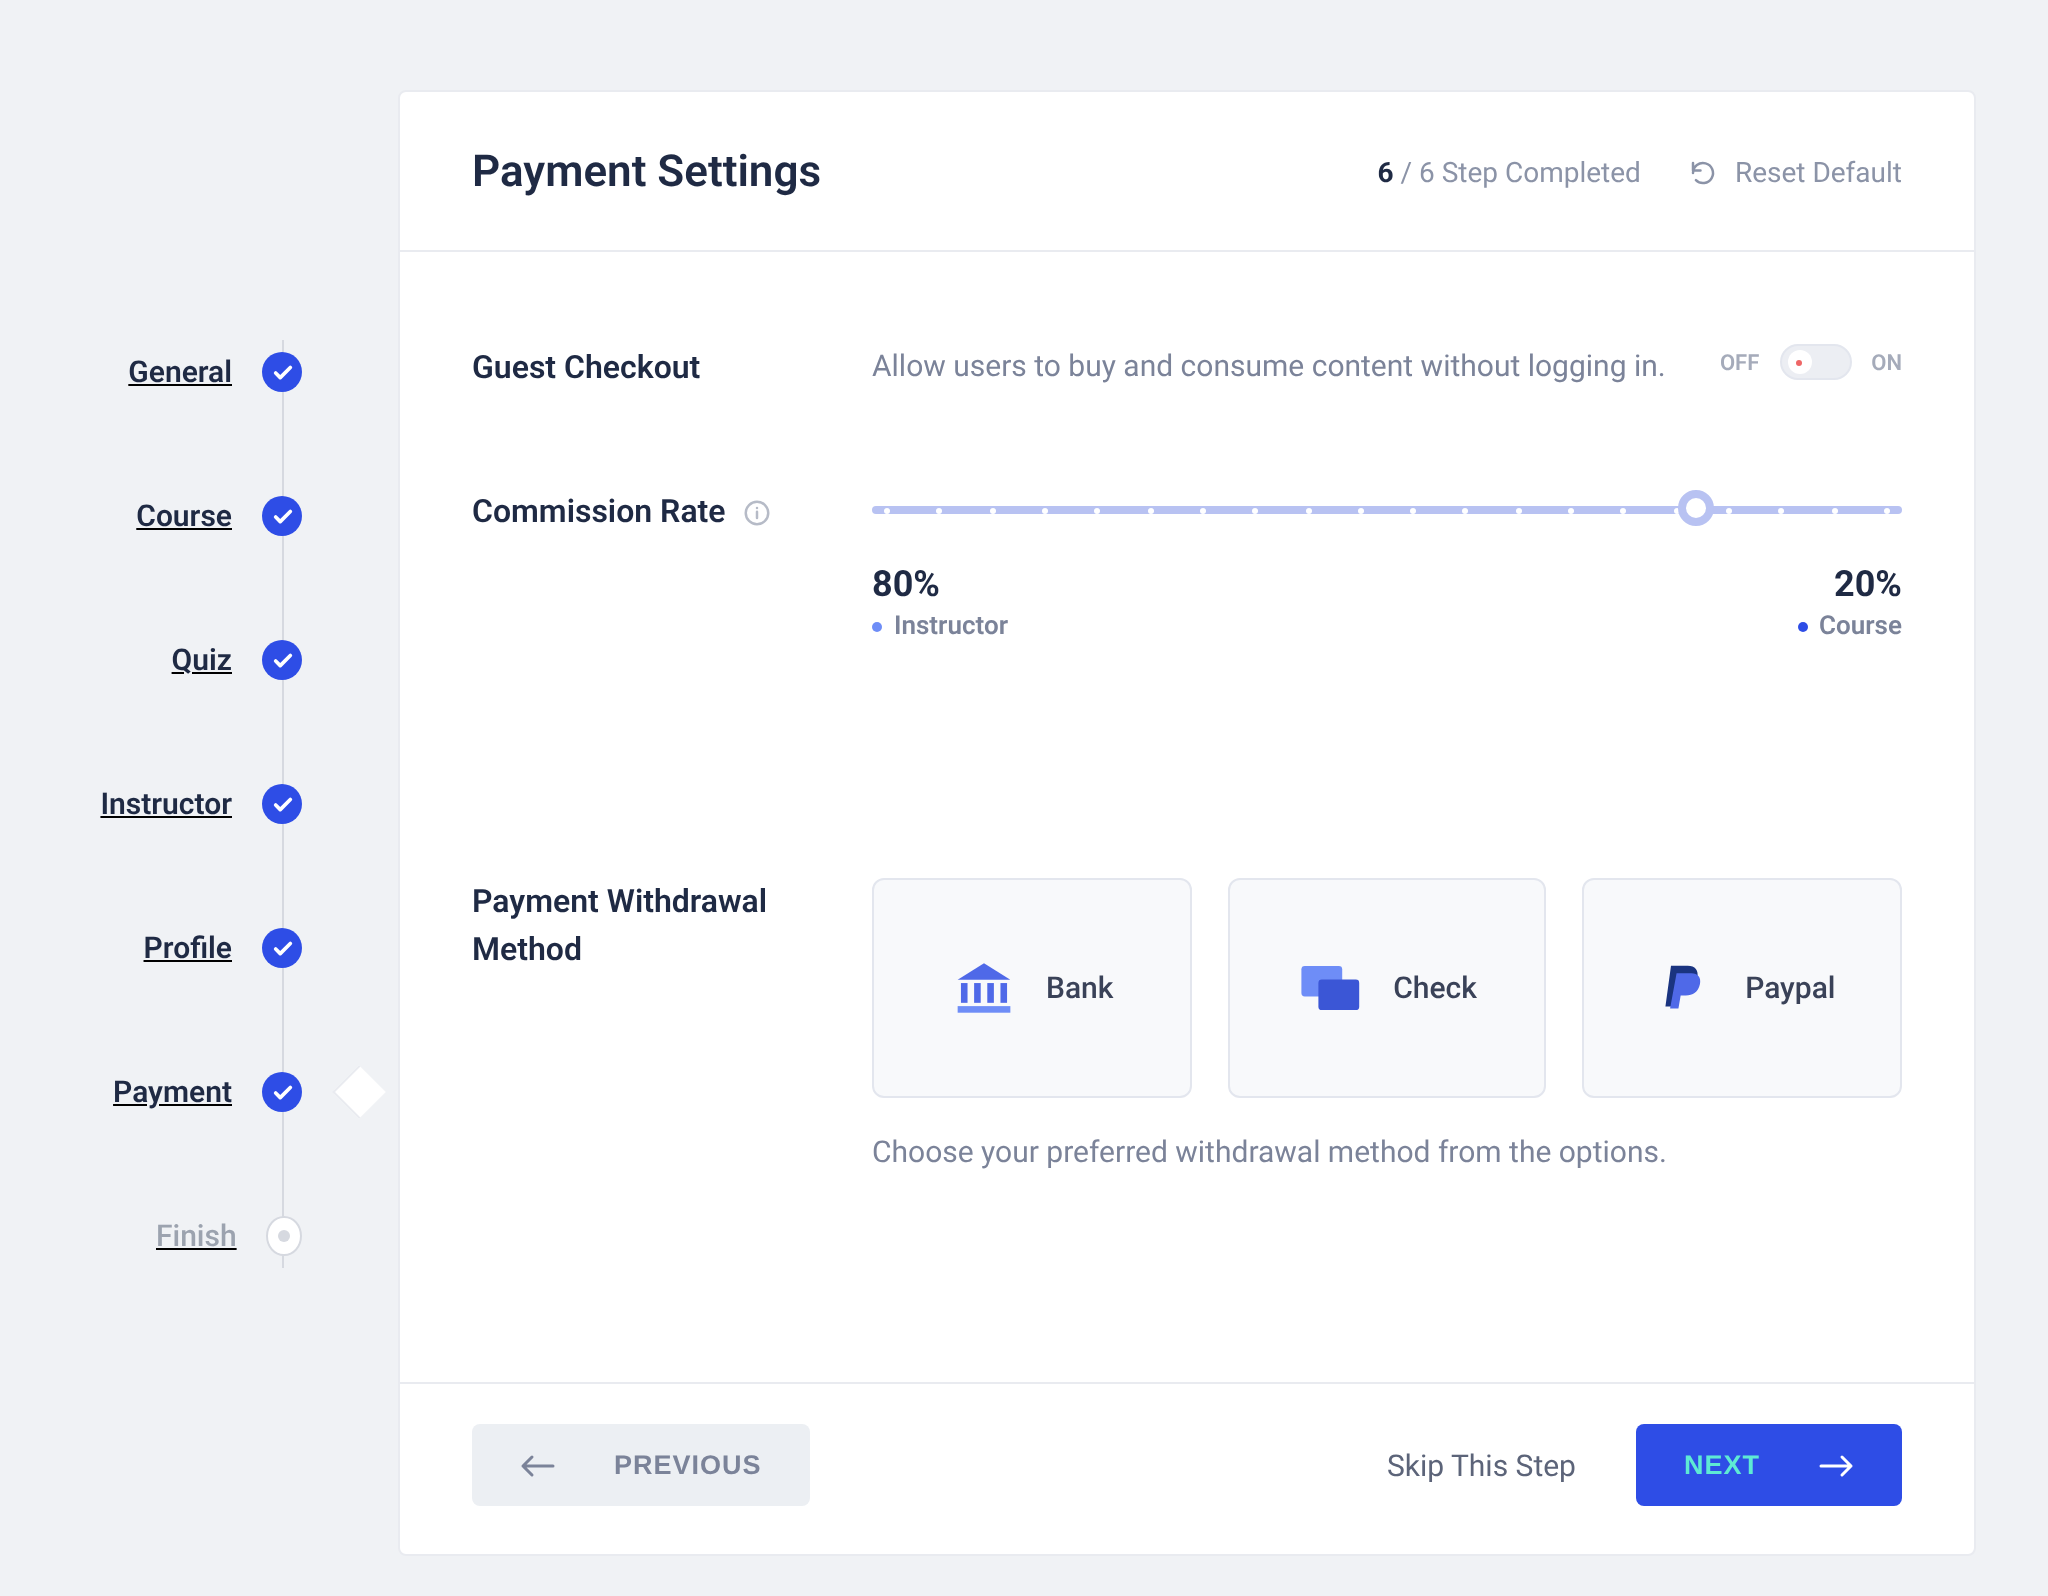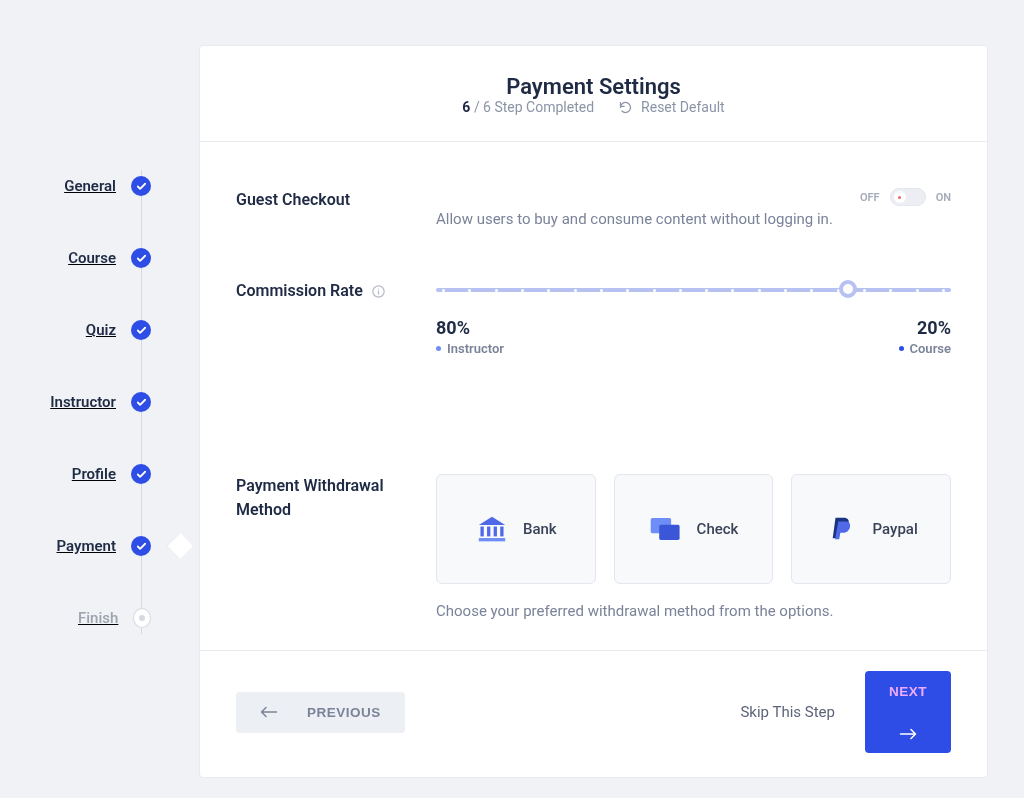--- a/index.html
+++ b/index.html
@@ -84,21 +84,20 @@
   border-radius: 4px;
   display: flex;
   flex-direction: column;
 }
 .card-header {
   padding: 28px 36px 26px 36px;
   border-bottom: 1px solid #e9ebf0;
   display: flex;
   align-items: center;
   justify-content: space-between;
-  flex-direction: column;
 }
 .card-title { font-size: 22px; font-weight: 600; color: #1f2a44; }
 .card-header-right { display: flex; align-items: center; gap: 24px; font-size: 14px; }
 .step-counter { color: #8b93a7; }
 .step-counter .current { font-weight: 700; color: #1f2a44; }
 .reset-link { display:flex; align-items:center; gap:8px; color:#8b93a7; cursor:pointer; }
 .reset-link svg { width: 15px; height: 15px; }
 
 .card-body { padding: 28px 36px 10px 36px; flex:1; }
 .setting-row {
@@ -113,21 +112,21 @@
   font-size: 16px;
   font-weight: 600;
   color: #1f2a44;
   line-height: 1.5;
   display:flex;
   align-items:center;
   gap:8px;
 }
 .info-icon { width:15px; height:15px; color:#b6bbc7; }
 .setting-content { flex: 1; }
-.helper-text { color: #7b8399; font-size: 15px; line-height: 1.55; margin-top: 20px; }
+.helper-text { color: #7b8399; font-size: 15px; line-height: 1.55; }
 
 
 .toggle-wrap { display:flex; align-items:center; gap:10px; font-size:11px; color:#a5abba; font-weight:600; }
 .toggle {
   width: 36px; height: 18px; border-radius: 10px; background:#eceef3; position:relative; border:1px solid #e3e6ee; cursor:pointer;
 }
 .toggle .knob {
   position:absolute; top:2px; left:3px; width:12px; height:12px; background:#fff; border-radius:50%;
   display:flex; align-items:center; justify-content:center;
 }
@@ -172,21 +171,21 @@
   border-top:1px solid #e9ebf0;
   padding:20px 36px 24px;
   display:flex; align-items:center; justify-content:space-between;
 }
 .btn {
   display:flex; align-items:center; gap:29px;
   padding: 13px 24px; border-radius:4px; font-size:13.5px; font-weight:600; letter-spacing:0.5px;
   cursor:pointer; border:none;
 }
 .btn-prev { background:#eceff3; color:#7b8399; }
-.btn-next { background:#2e4de6; color:#f0abfc;flex-direction:column; }
+.btn-next { background:#2e4de6; color:#5eead4; }
 .skip-link { color:#5c6479; font-size:15px; cursor:pointer; }
 .footer-right { display:flex; align-items:center; gap:30px; }
 .arrow-icon { width:18px; height:12px; }
 </style>
 </head>
 <body>
 
 <div class="container">
   <nav class="sidebar">
     <ul class="step-list">

